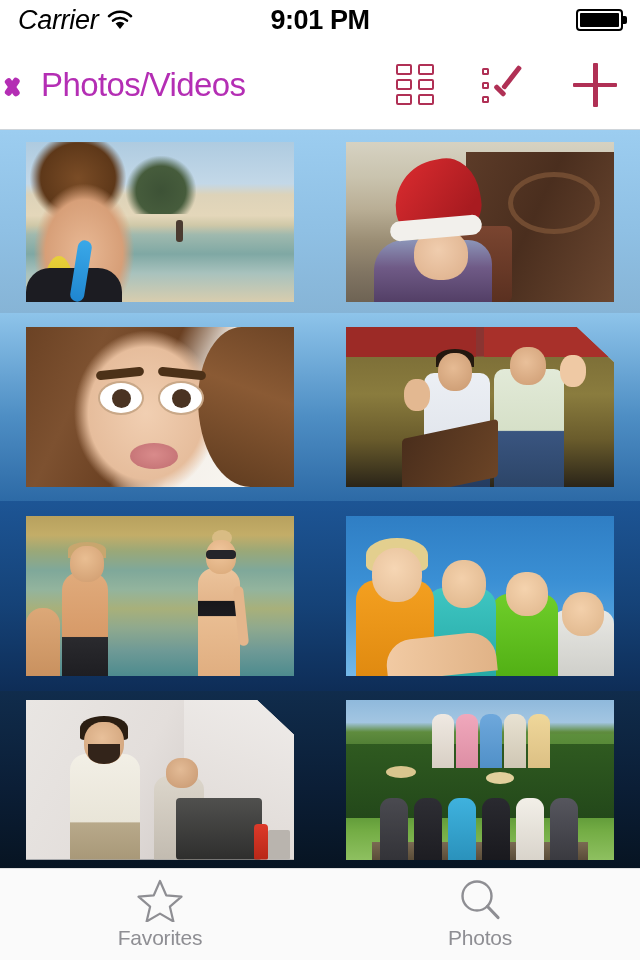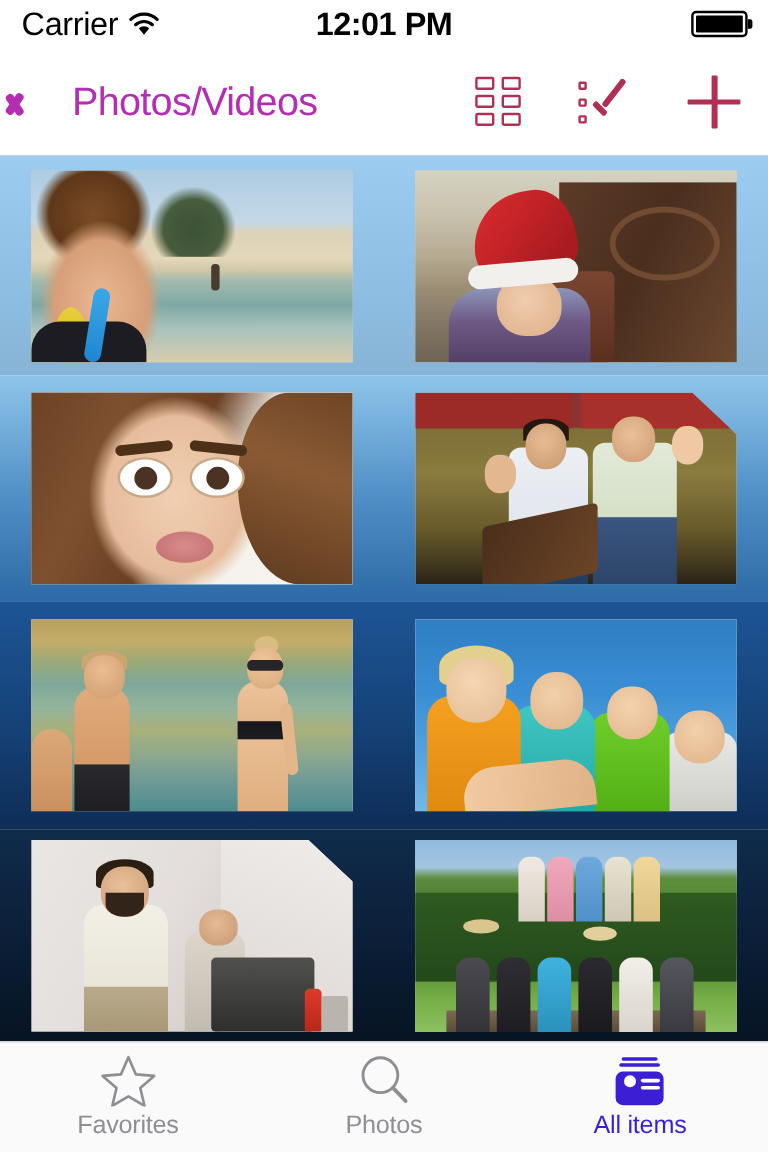--- a/index.html
+++ b/index.html
@@ -15,20 +15,21 @@
   .status-bar {
     height:40px; width:640px;
     background:#ffffff;
     display:flex; align-items:center;
     position:relative;
     flex:0 0 40px;
   }
   .status-left {
     display:flex; align-items:center; gap:9px;
     margin-left:18px;
+    font-style:italic;
   }
   .carrier-label { font-size:27px; color:#000; letter-spacing:-0.3px; }
   .wifi-icon { width:26px; height:20px; position:relative; display:block; }
   .status-time {
     position:absolute; left:0; right:0; text-align:center;
     font-size:27px; font-weight:bold; color:#000; letter-spacing:-0.4px;
   }
   .battery {
     position:absolute; right:17px; top:50%; transform:translateY(-50%);
     width:47px; height:22px;
@@ -46,21 +47,21 @@
   .nav-bar {
     height:90px; width:640px;
     background:#ffffff;
     display:flex; align-items:center;
     position:relative;
     flex:0 0 90px;
     border-bottom:1px solid #cfd5da;
   }
   .nav-back {
     display:flex; align-items:center;
-    margin-left:14px; gap:26px;
+    margin-left:14px; gap:7px;
     cursor:pointer;
   }
   .chevron-left {
     width:20px; height:34px; position:relative; display:block;
   }
   .chevron-left::before, .chevron-left::after {
     content:""; position:absolute; left:4px;
     width:20px; height:7px; background:#b42eb4; border-radius:3px;
   }
   .chevron-left::before { top:7px; transform:rotate(125deg); transform-origin:left center; }
@@ -385,21 +386,21 @@
   <div class="status-left">
     <span class="carrier-label">Carrier</span>
     <span class="wifi-icon">
       <svg viewBox="0 0 26 20" width="26" height="20">
         <path d="M2 6.2 A16 16 0 0 1 24 6.2" stroke="#000" stroke-width="2.6" fill="none" stroke-linecap="round"></path>
         <path d="M6 10.6 A10.5 10.5 0 0 1 20 10.6" stroke="#000" stroke-width="2.6" fill="none" stroke-linecap="round"></path>
         <path d="M13 19 L8.6 13.6 A6.4 6.4 0 0 1 17.4 13.6 Z" fill="#000"></path>
       </svg>
     </span>
   </div>
-  <span class="status-time">12:01 PM</span>
+  <span class="status-time">9:01 PM</span>
   <div class="battery">
     <div class="battery-fill"></div>
   </div>
 </div>
 
 <div class="nav-bar">
   <div class="nav-back">
     <span class="chevron-left"></span>
     <span class="nav-title">Photos/Videos</span>
   </div>
@@ -574,28 +575,15 @@
   <div class="tab">
     <span class="tab-ico">
       <svg class="search-icon" viewBox="0 0 44 44">
         <circle cx="19" cy="18" r="14.5" fill="none" stroke="#8e8e93" stroke-width="2.4"></circle>
         <line x1="29.5" y1="28.5" x2="40" y2="39.5" stroke="#8e8e93" stroke-width="3.2" stroke-linecap="round"></line>
       </svg>
     </span>
     <span class="tab-label">Photos</span>
   </div>
 
-  <div class="tab active">
-    <span class="tab-ico">
-      <span class="allitems-icon">
-        <span class="l1"></span>
-          <span class="l2"></span>
-        <span class="card"></span>
-        <span class="dot"></span>
-          <span class="b1"></span>
-          <span class="b2"></span>
-      </span>
-    </span>
-    <span class="tab-label">All items</span>
-  </div>
 
 
 </div>
 
 </body></html>

